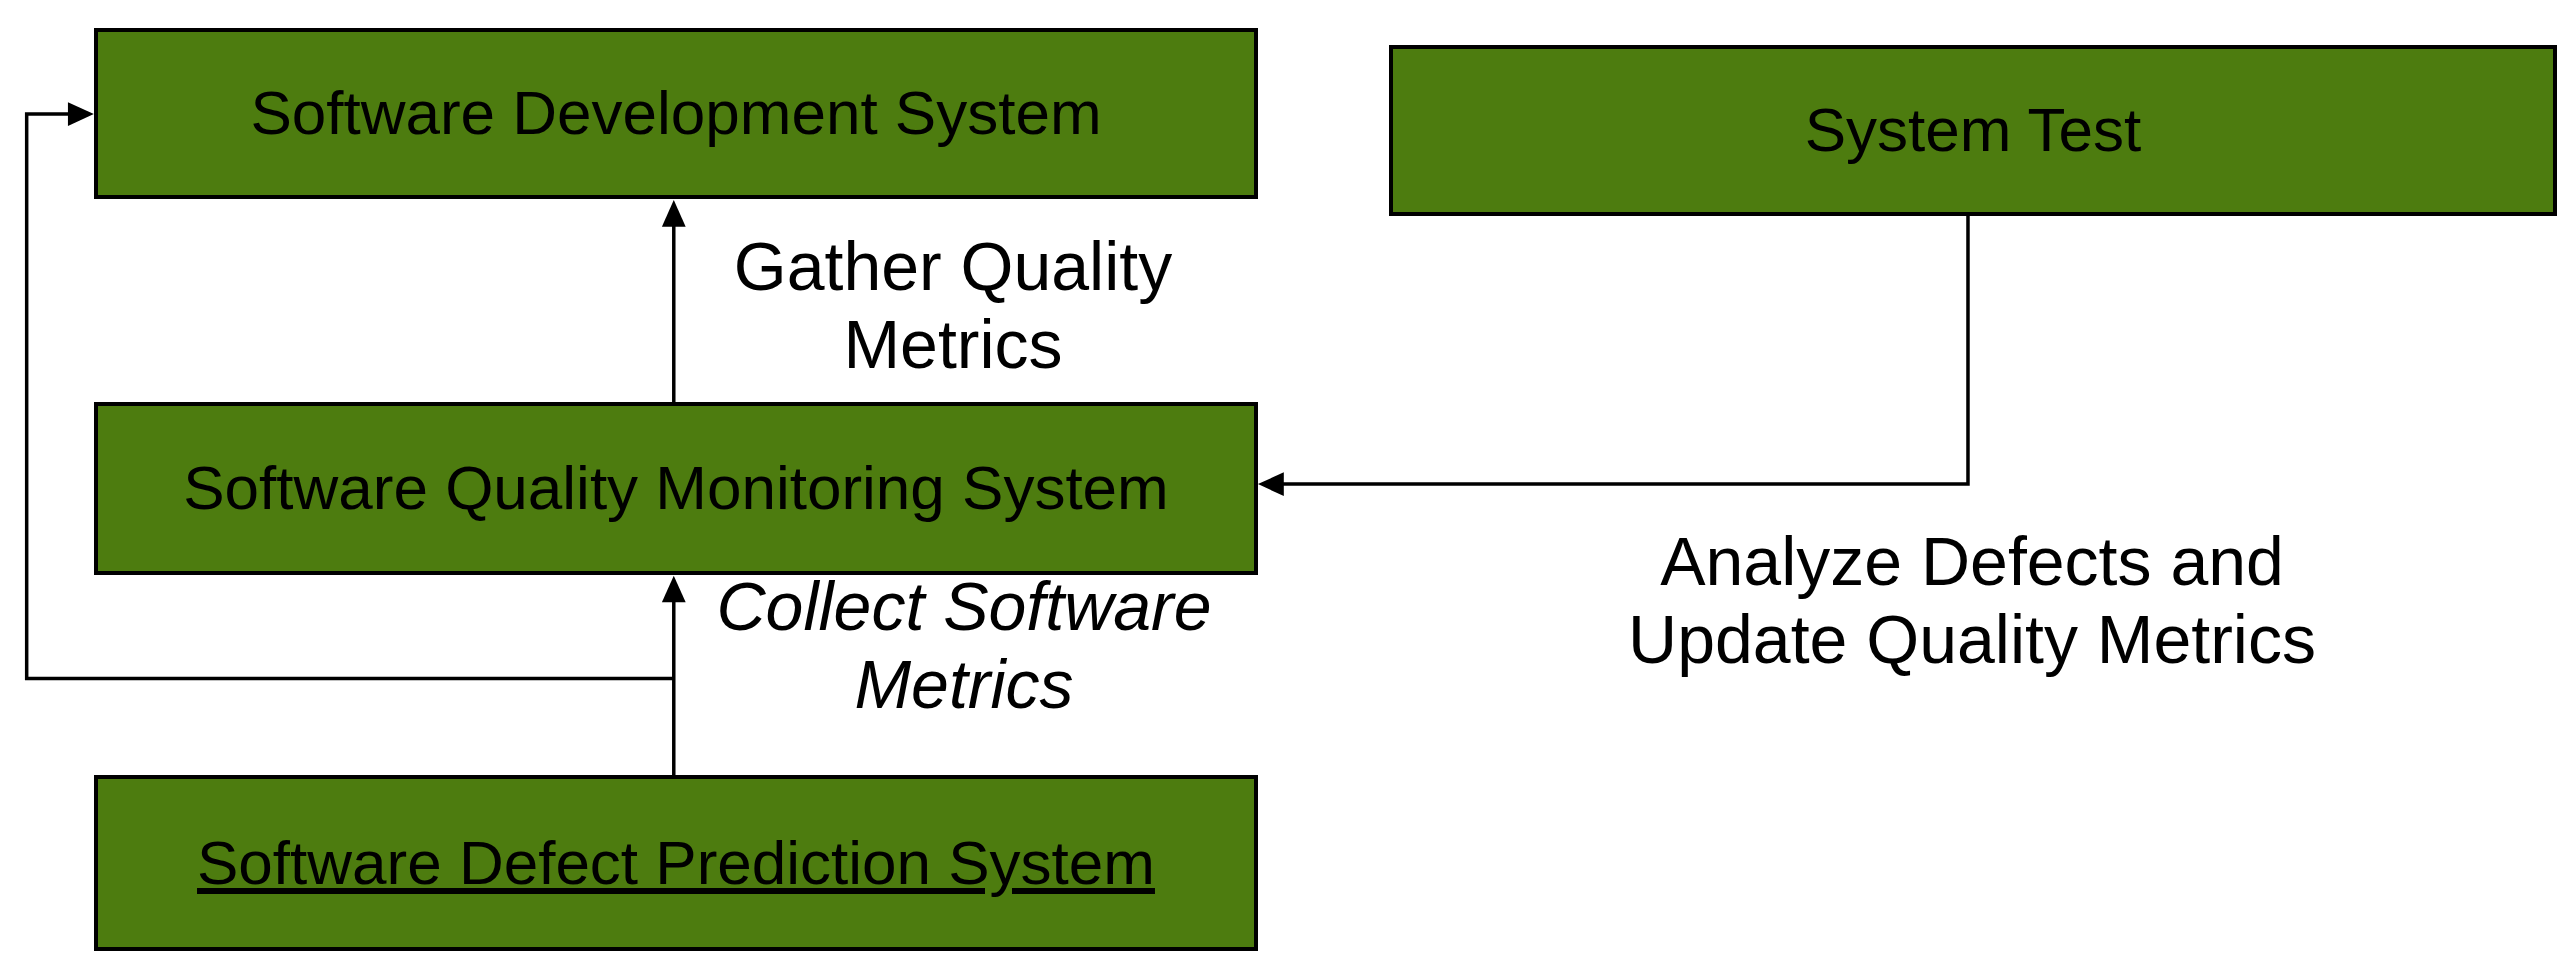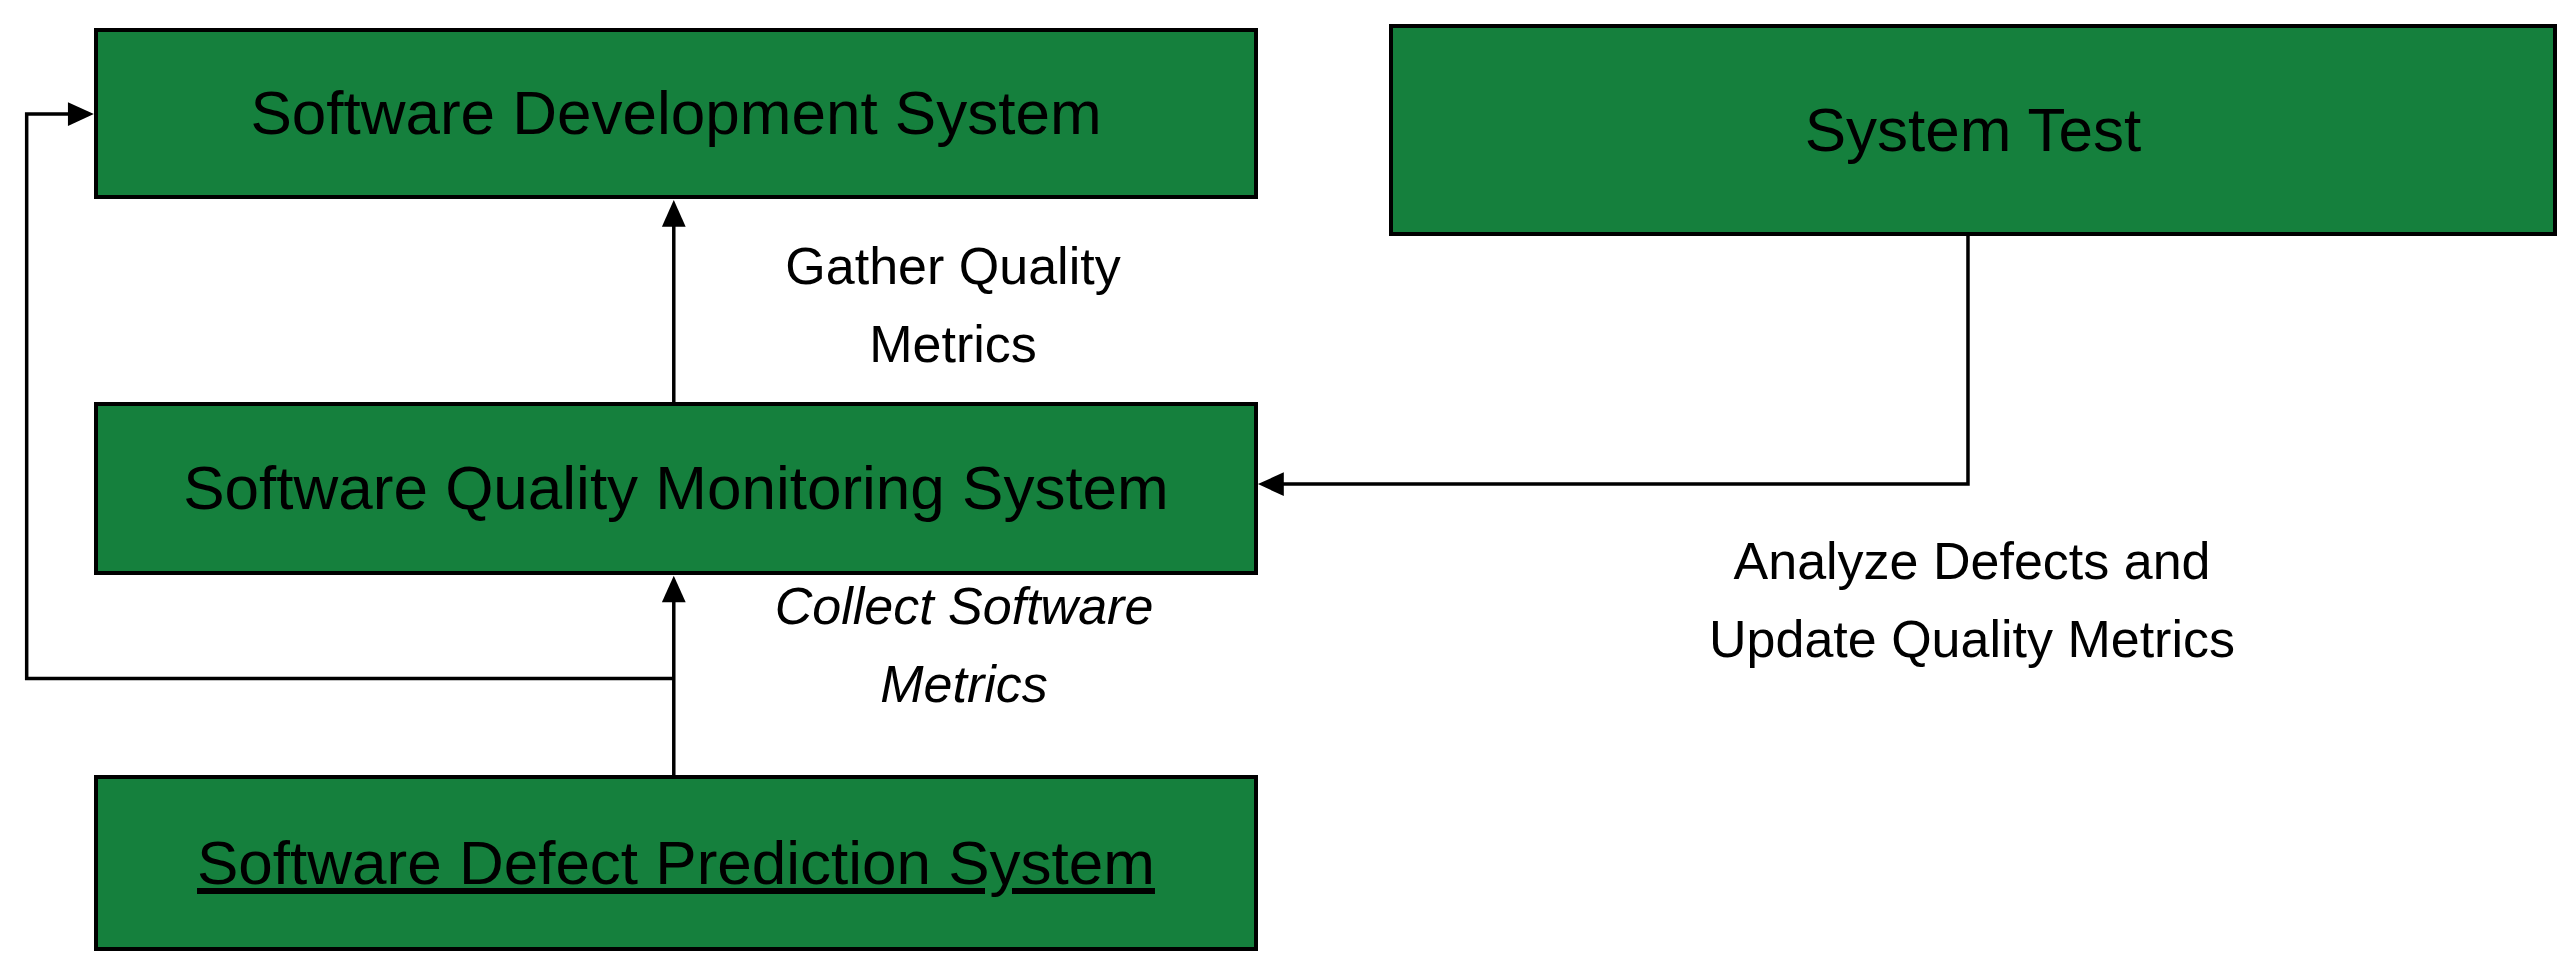--- a/index.html
+++ b/index.html
@@ -30,38 +30,38 @@
     stroke-width: 5;
   }
   .connectors polygon {
     fill: #000000;
     stroke: none;
   }
   .box {
     position: absolute;
     box-sizing: border-box;
     border: 4.2px solid #000000;
-    background: #15803d;
+    background: #4d7c0f;
     display: flex;
     align-items: center;
     justify-content: center;
     text-align: center;
     font-size: 62px;
     line-height: 1.1;
     white-space: nowrap;
   }
   .box-development { left: 94px; top: 28px;   width: 1164px; height: 171px; }
-  .box-system-test { left: 1389px; top: 24px;  width: 1168px; height: 212px; }
+  .box-system-test { left: 1389px; top: 45px;  width: 1168px; height: 171px; }
   .box-monitoring  { left: 94px; top: 402px;  width: 1164px; height: 173px; justify-content: center; }
   .box-defect      { left: 94px; top: 775px; width: 1164px; height: 176px; text-decoration: underline; }
   .edge-label {
     position: absolute;
     transform: translateX(-50%);
     text-align: center;
-    font-size: 52px;
+    font-size: 68px;
     line-height: 78px;
     white-space: nowrap;
   }
   .label-gather  { left: 953px; top: 227px; }
   .label-collect { left: 964px; top: 567px; font-style: italic; }
   .label-analyze { left: 1972px; top: 522px; }
 </style>
 </head>
 <body>
 

